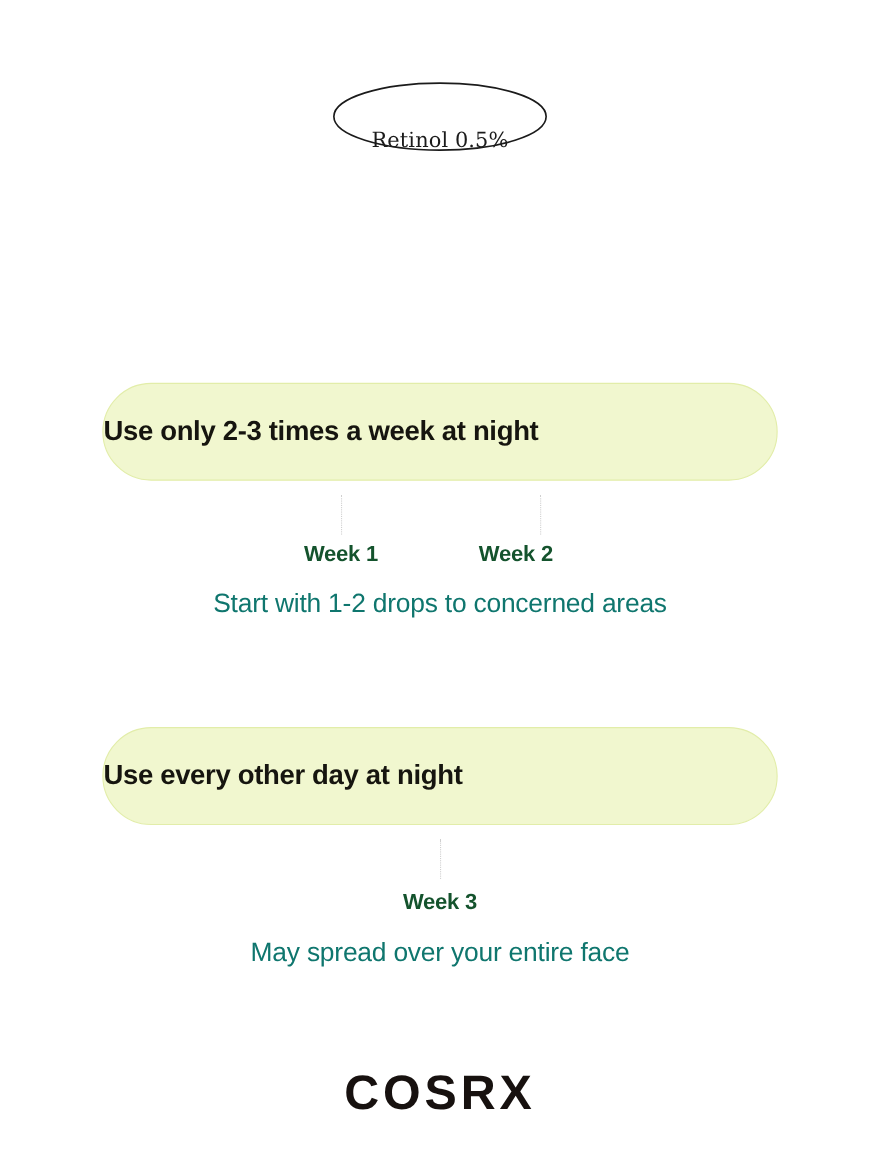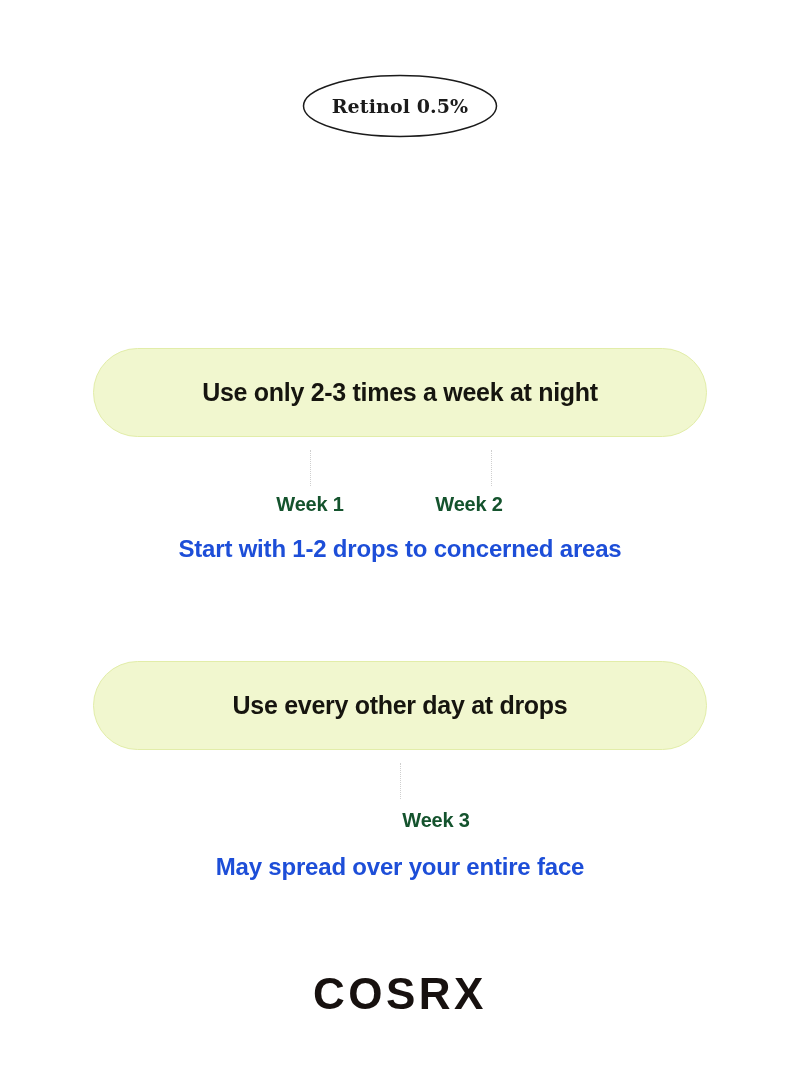--- a/index.html
+++ b/index.html
@@ -32,23 +32,22 @@
     height: 68px;
     display: flex;
     align-items: center;
     justify-content: center;
   }
   .badge {
     position: relative;
     width: 196px;
     height: 64px;
     display: flex;
-    align-items: center;
+    align-items: flex-end;
     justify-content: center;
-    font-weight: bold;
   }
   .badge-ellipse {
     position: absolute;
     left: 0;
     top: 0;
     width: 196px;
     height: 64px;
   }
   .badge-label {
     position: relative;
@@ -85,21 +84,20 @@
     position: absolute;
     left: 93px;
     width: 614px;
     height: 89px;
     box-sizing: border-box;
     background: #f1f7cf;
     border: 1.5px solid #e2eda9;
     border-radius: 46px;
     display: flex;
     align-items: center;
-    justify-content: center;
   }
   .pill-1 { top: 348px; }
   .pill-2 { top: 661px; }
   .pill-label {
     font-size: 25px;
     font-weight: 700;
     letter-spacing: -0.3px;
     color: #16150f;
     line-height: 1;
     white-space: nowrap;
@@ -121,33 +119,33 @@
     font-size: 20px;
     font-weight: 700;
     color: #14532d;
     line-height: 1;
     letter-spacing: -0.2px;
     white-space: nowrap;
     transform: translateX(-50%);
   }
   .week-1 { left: 310px; top: 494px; }
   .week-2 { left: 469px; top: 494px; }
-  .week-3 { left: 400px; top: 810px; margin-left: 36px; }
+  .week-3 { left: 400px; top: 810px; }
 
   
   .caption {
     position: absolute;
     left: 0;
     width: 800px;
     text-align: center;
     font-size: 24px;
-    color: #1d4ed8;
+    color: #0f766e;
     line-height: 1;
     letter-spacing: -0.2px;
-    font-weight: 700;
+    font-weight: 400;
   }
   .caption-1 { top: 537px; }
   .caption-2 { top: 855px; }
 
   
   .logo {
     position: absolute;
     left: 0;
     top: 972px;
     width: 800px;
@@ -177,21 +175,21 @@
   <div class="pill pill-1">
     <span class="pill-label">Use only 2-3 times a week at night</span>
   </div>
   <div class="dotline dotline-w1"></div>
   <div class="dotline dotline-w2"></div>
   <div class="week-label week-1">Week 1</div>
   <div class="week-label week-2">Week 2</div>
   <div class="caption caption-1">Start with 1-2 drops to concerned areas</div>
 
   <div class="pill pill-2">
-    <span class="pill-label">Use every other day at drops</span>
+    <span class="pill-label">Use every other day at night</span>
   </div>
   <div class="dotline dotline-w3"></div>
   <div class="week-label week-3">Week 3</div>
   <div class="caption caption-2">May spread over your entire face</div>
 
   <div class="logo">COSRX</div>
 
 </div>
 
 </body></html>

